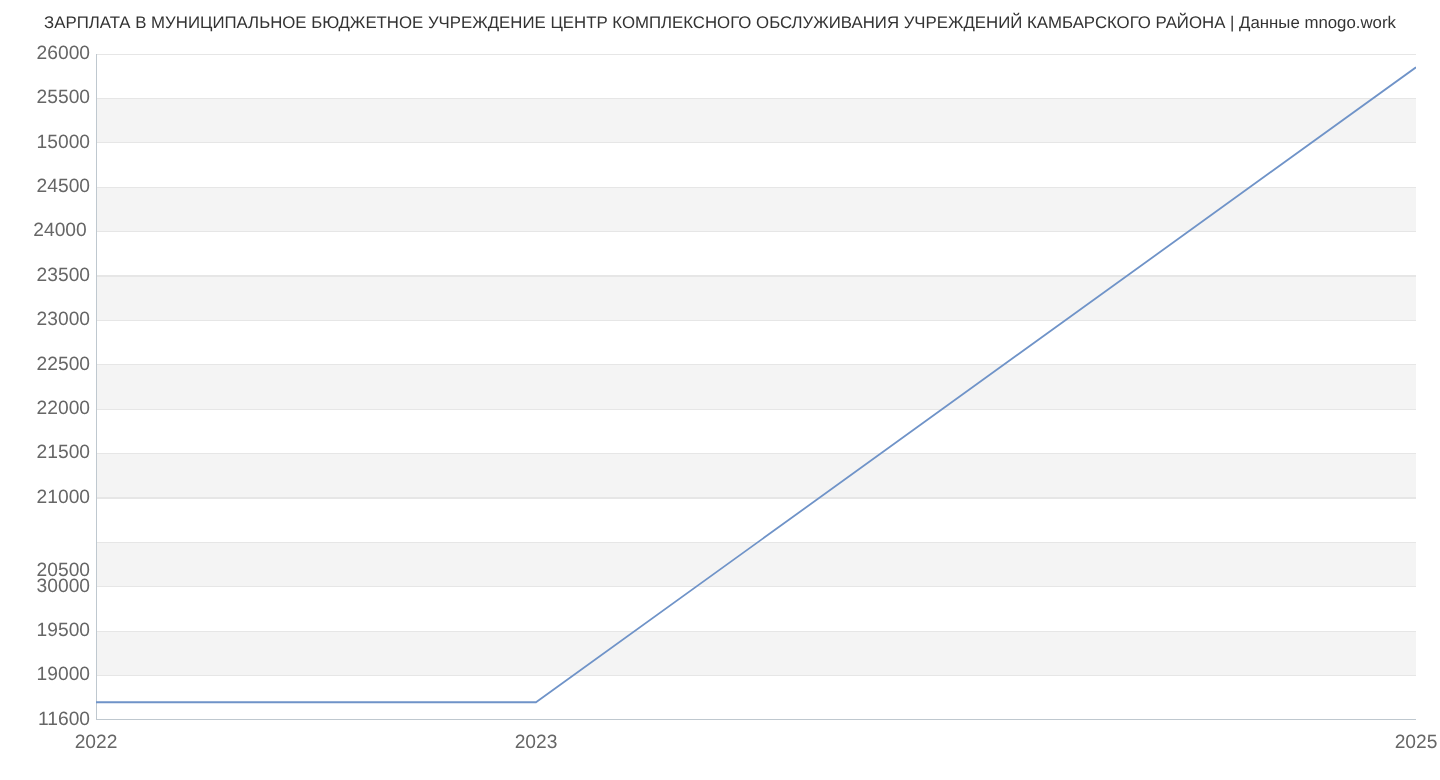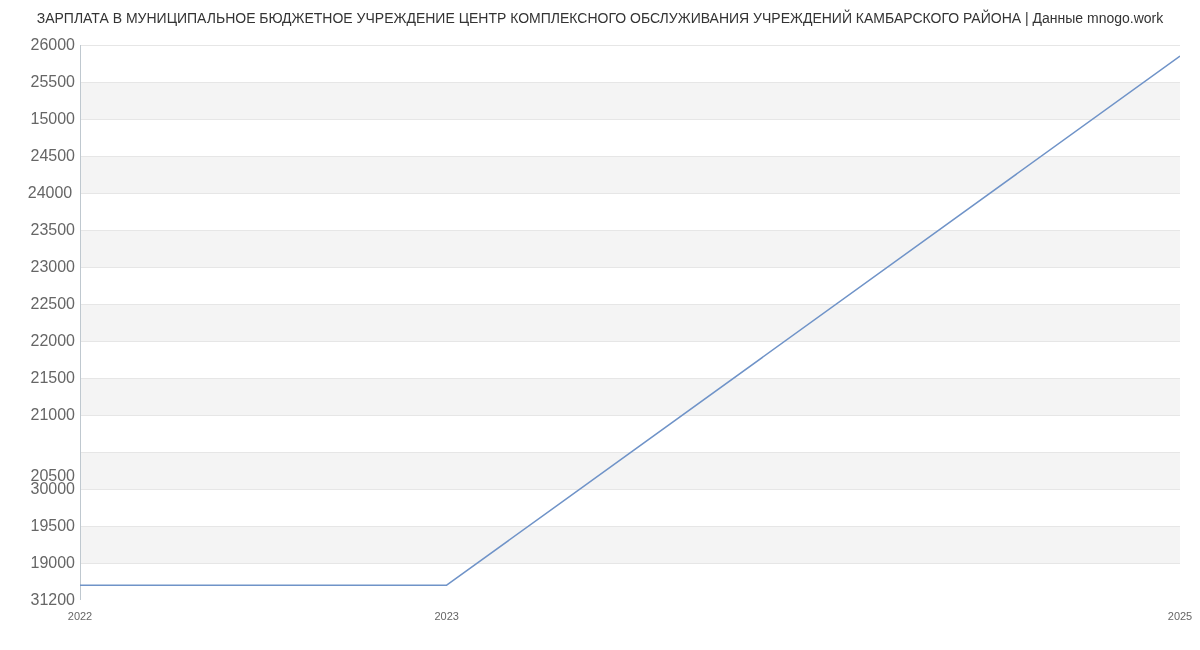--- a/index.html
+++ b/index.html
@@ -30,21 +30,21 @@
     right: 1125px; 
     font-size: 16px;
     color: #666666;
     transform: translateY(-50%);
     text-align: right;
     width: 50px;
   }
   .x-tick-label {
     position: absolute;
     top: 610px;
-    font-size: 11px;
+    font-size: 16px;
     color: #666666;
     transform: translateX(-50%);
     text-align: center;
   }
   svg.plot {
     position: absolute;
     left: 80px;
     top: 45px;
     width: 1100px;
     height: 555px;
@@ -113,21 +113,21 @@
     <line class="axis-line" x1="0" y1="555" x2="1100" y2="555"></line>
     <g id="x-tick-marks">
         <line x1="0" x2="0" y1="555" y2="561" class="tick-mark"></line>
         <line x1="366.66666666666663" x2="366.66666666666663" y1="555" y2="561" class="tick-mark"></line>
         <line x1="1100" x2="1100" y1="555" y2="561" class="tick-mark"></line>
       </g>
     <polyline class="data-line" id="data-line" points="0,540.2 366.66666666666663,540.2 1100,11.100000000000023"></polyline>
   </svg>
 
   <div id="y-labels">
-      <div class="y-tick-label" style="top: 600px;">31200</div>
+      <div class="y-tick-label" style="top: 600px;">11600</div>
       <div class="y-tick-label" style="top: 563px;">19000</div>
       <div class="y-tick-label" style="top: 526px;">19500</div>
       <div class="y-tick-label" style="top: 489px;">30000</div>
       <div class="y-tick-label" style="top: 452px; margin-top: 24px;">20500</div>
       <div class="y-tick-label" style="top: 415px;">21000</div>
       <div class="y-tick-label" style="top: 378px;">21500</div>
       <div class="y-tick-label" style="top: 341px;">22000</div>
       <div class="y-tick-label" style="top: 304px; text-align: right;">22500</div>
       <div class="y-tick-label" style="top: 267px;">23000</div>
       <div class="y-tick-label" style="top: 230px;">23500</div>

